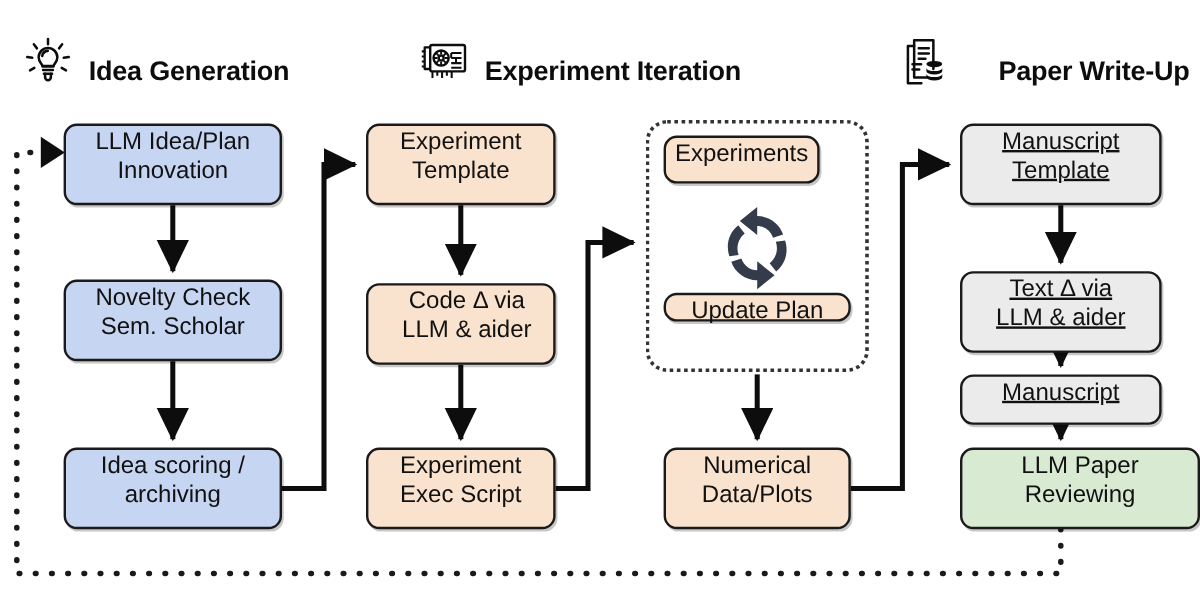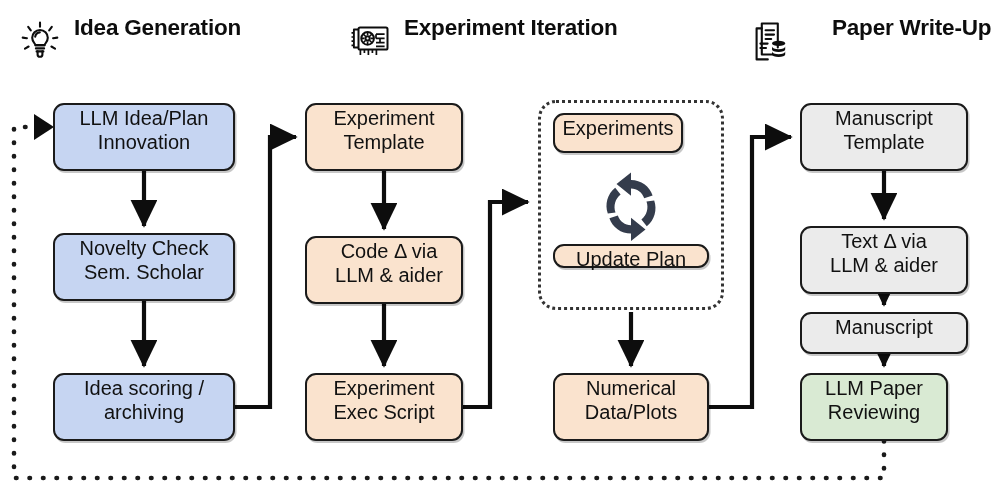--- a/index.html
+++ b/index.html
@@ -29,21 +29,21 @@
     top: 0;
     width: 1000px;
     height: 496px;
     pointer-events: none;
     z-index: 1;
   }
   
   .section-header {
     position: absolute;
     display: flex;
-    align-items: flex-start;
+    align-items: flex-end;
     gap: 12px;
     height: 54px;
   }
   .section-header .hdr-icon {
     width: 44px;
     height: 44px;
     flex: 0 0 44px;
     display: block;
   }
   .section-header .hdr-label {
@@ -70,41 +70,41 @@
     font-size: 20px;
     line-height: 1.18;
     color: #111111;
     z-index: 3;
     padding: 2px 4px;
     box-shadow: 1.5px 2px 0 rgba(0,0,0,0.22);
   }
   .node .node-text { display: block; white-space: pre-line; }
   .node.blue   { background: #c6d5f2; }
   .node.orange { background: #fae3ce; }
-  .node.grey   { background: #ebebeb; }
+  .node.grey   { background: #ebebeb; text-decoration: underline; }
   .node.green  { background: #d9ead3; }
 
   
   #n-llm-idea      { left: 53px;  top: 103px; width: 182px; height: 68px; }
   #n-novelty       { left: 53px;  top: 233px; width: 182px; height: 68px; }
   #n-idea-scoring  { left: 53px;  top: 373px; width: 182px; height: 68px; }
   
   #n-exp-template  { left: 305px; top: 103px; width: 158px; height: 68px; }
   #n-code-delta    { left: 305px; top: 236px; width: 158px; height: 68px; padding-left: 14px; }
   #n-exp-exec      { left: 305px; top: 373px; width: 158px; height: 68px; }
   
   #n-experiments   { left: 553px; top: 113px; width: 130px; height: 40px; }
   #n-update-plan   { left: 553px; top: 244px; width: 156px; height: 24px; }
   
   #n-numerical     { left: 553px; top: 373px; width: 156px; height: 68px; }
   
   #n-manuscript-tpl{ left: 800px; top: 103px; width: 168px; height: 68px; }
   #n-text-delta    { left: 800px; top: 226px; width: 168px; height: 68px; }
   #n-manuscript    { left: 800px; top: 312px; width: 168px; height: 42px; }
-  #n-llm-review    { left: 800px; top: 373px; width: 148px; height: 68px; }
+  #n-llm-review    { left: 800px; top: 373px; width: 200px; height: 68px; }
 
   
   #loop-group {
     position: absolute;
     left: 538px;
     top: 100px;
     width: 186px;
     height: 210px;
     box-sizing: border-box;
     border: 3.5px dotted #333333;

